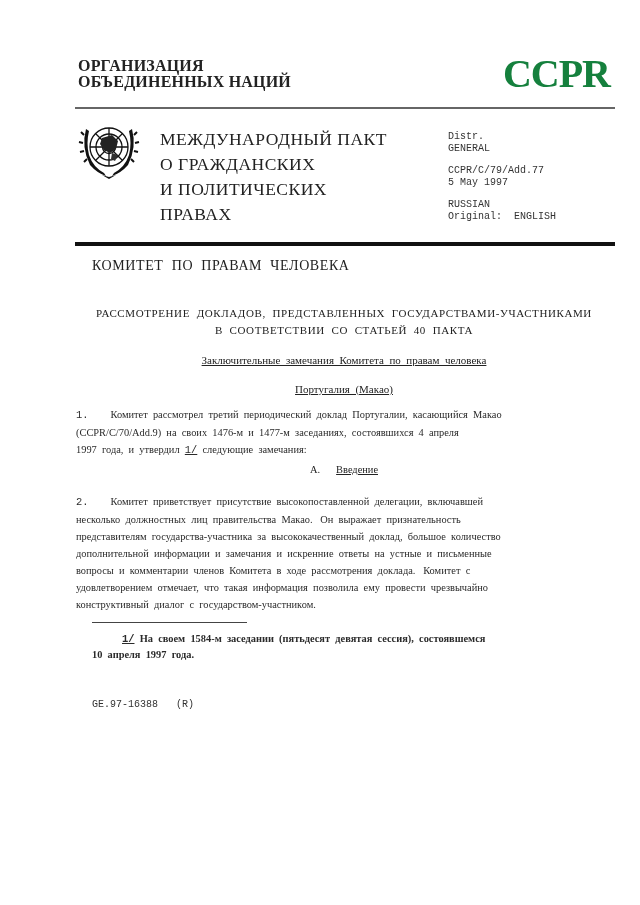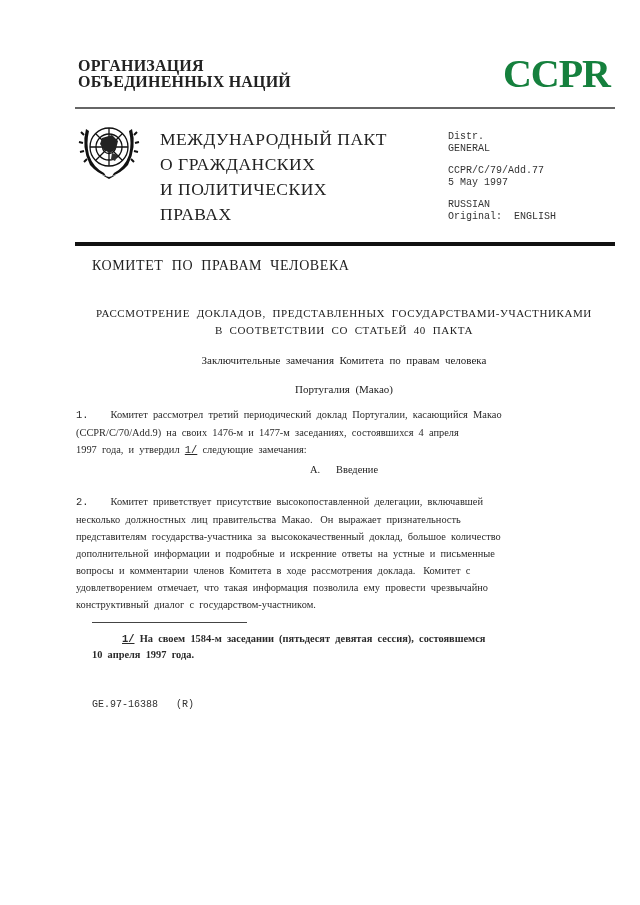--- a/index.html
+++ b/index.html
@@ -15,21 +15,21 @@
   .emblem { left: 78px; top: 119px; width: 62px; height: 62px; }
   .covenant { left: 160px; top: 127px; font-size: 17.5px; line-height: 25px; letter-spacing: 0.5px; color: #222; }
   .covenant div { white-space: nowrap; }
   .distr { left: 448px; top: 131px; font-size: 10px; line-height: 11.5px; color: #333; }
   .distr .gap { height: 11px; }
   .rule-heavy { left: 75px; top: 242px; width: 540px; height: 4px; background: #111; }
 
   .committee { left: 92px; top: 259px; font-size: 14px; line-height: 14px; letter-spacing: 0.6px; color: #222; }
   .title { left: 92px; top: 305px; width: 504px; text-align: center; font-size: 11px; line-height: 16.5px; letter-spacing: 0.6px; color: #222; }
   .subtitle { left: 92px; top: 353px; width: 504px; text-align: center; font-size: 11px; line-height: 14px; color: #222; }
-  .subtitle span, .country span, .section span { }
+  .subtitle span, .country span, .section span { text-decoration: underline; }
   .country { left: 92px; top: 382px; width: 504px; text-align: center; font-size: 11px; line-height: 14px; color: #222; }
 
   .para { left: 76px; width: 500px; font-size: 10.4px; line-height: 17px; color: #2a2a2a; }
   .para .line { white-space: nowrap; }
   .p1 { top: 406px; }
   .section { left: 92px; top: 463px; width: 504px; text-align: center; font-size: 10.4px; line-height: 14px; color: #222; }
   .p2 { top: 493px; }
 
   .fn-rule { left: 92px; top: 622px; width: 155px; height: 1px; background: #444; }
   .footnote { left: 92px; top: 631px; font-size: 10.4px; line-height: 16px; color: #2a2a2a; }
@@ -120,21 +120,21 @@
 <div class="abs section serif">
   <b style="font-weight:normal">A.</b><span style="display:inline-block;width:16px;text-decoration:none"></span><span>Введение</span>
 </div>
 
 <div class="abs para p2 serif">
   <div class="line">
     <span class="mono">2.</span><span style="display:inline-block;width:22px"></span><span style="white-space:pre">Комитет  приветствует  присутствие  высокопоставленной  делегации,  включавшей</span>
   </div>
   <div class="line" style="white-space:pre">несколько  должностных  лиц  правительства  Макао.   Он  выражает  признательность</div>
   <div class="line" style="white-space:pre">представителям  государства-участника  за  высококачественный  доклад,  большое  количество</div>
-  <div class="line" style="white-space:pre">дополнительной  информации  и  подробные  и  искренние  ответы  на  устные  и  письменные</div>
+  <div class="line" style="white-space:pre">дополнительной  информации  и  замечания  и  искренние  ответы  на  устные  и  письменные</div>
   <div class="line" style="white-space:pre">вопросы  и  комментарии  членов  Комитета  в  ходе  рассмотрения  доклада.   Комитет  с</div>
   <div class="line" style="white-space:pre">удовлетворением  отмечает,  что  такая  информация  позволила  ему  провести  чрезвычайно</div>
   <div class="line" style="white-space:pre">конструктивный  диалог  с  государством-участником.</div>
 </div>
 
 <div class="abs fn-rule"></div>
 <div class="abs footnote serif">
   <div class="line">
     <span style="display:inline-block;width:30px"></span><span class="mono u">1/</span><span style="white-space:pre">  На  своем  1584-м  заседании  (пятьдесят  девятая  сессия),  состоявшемся</span>
   </div>

